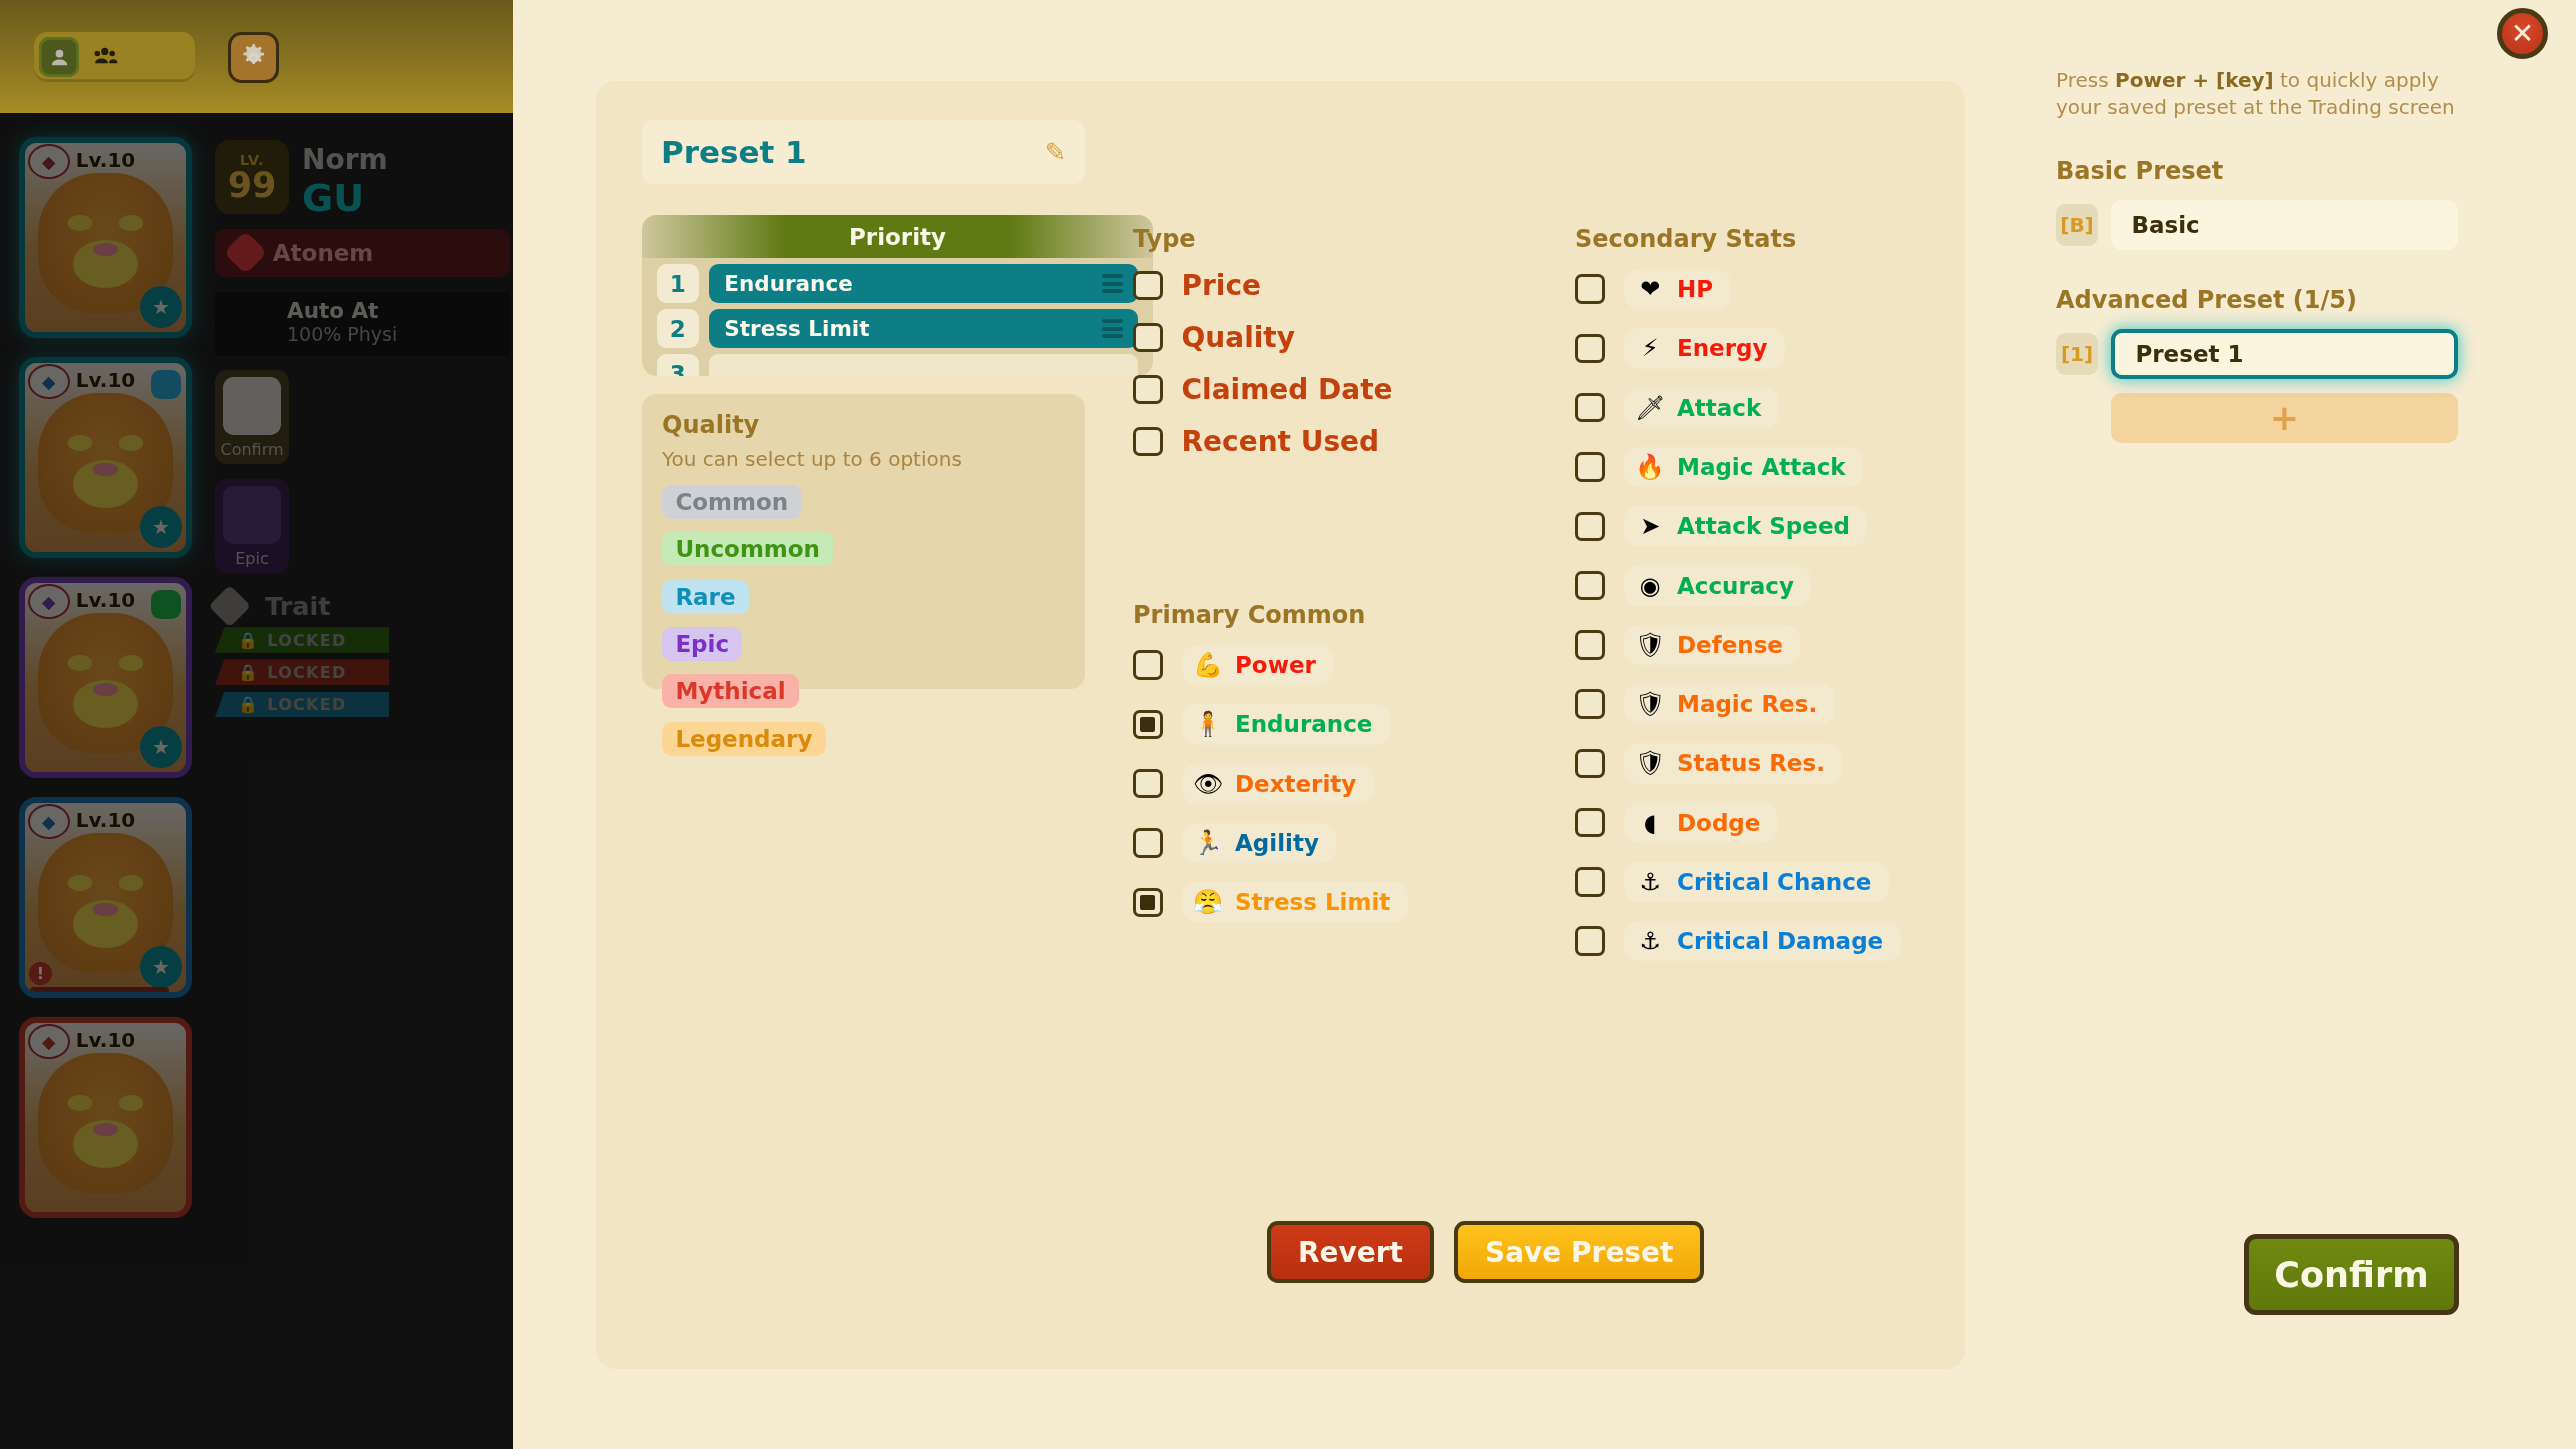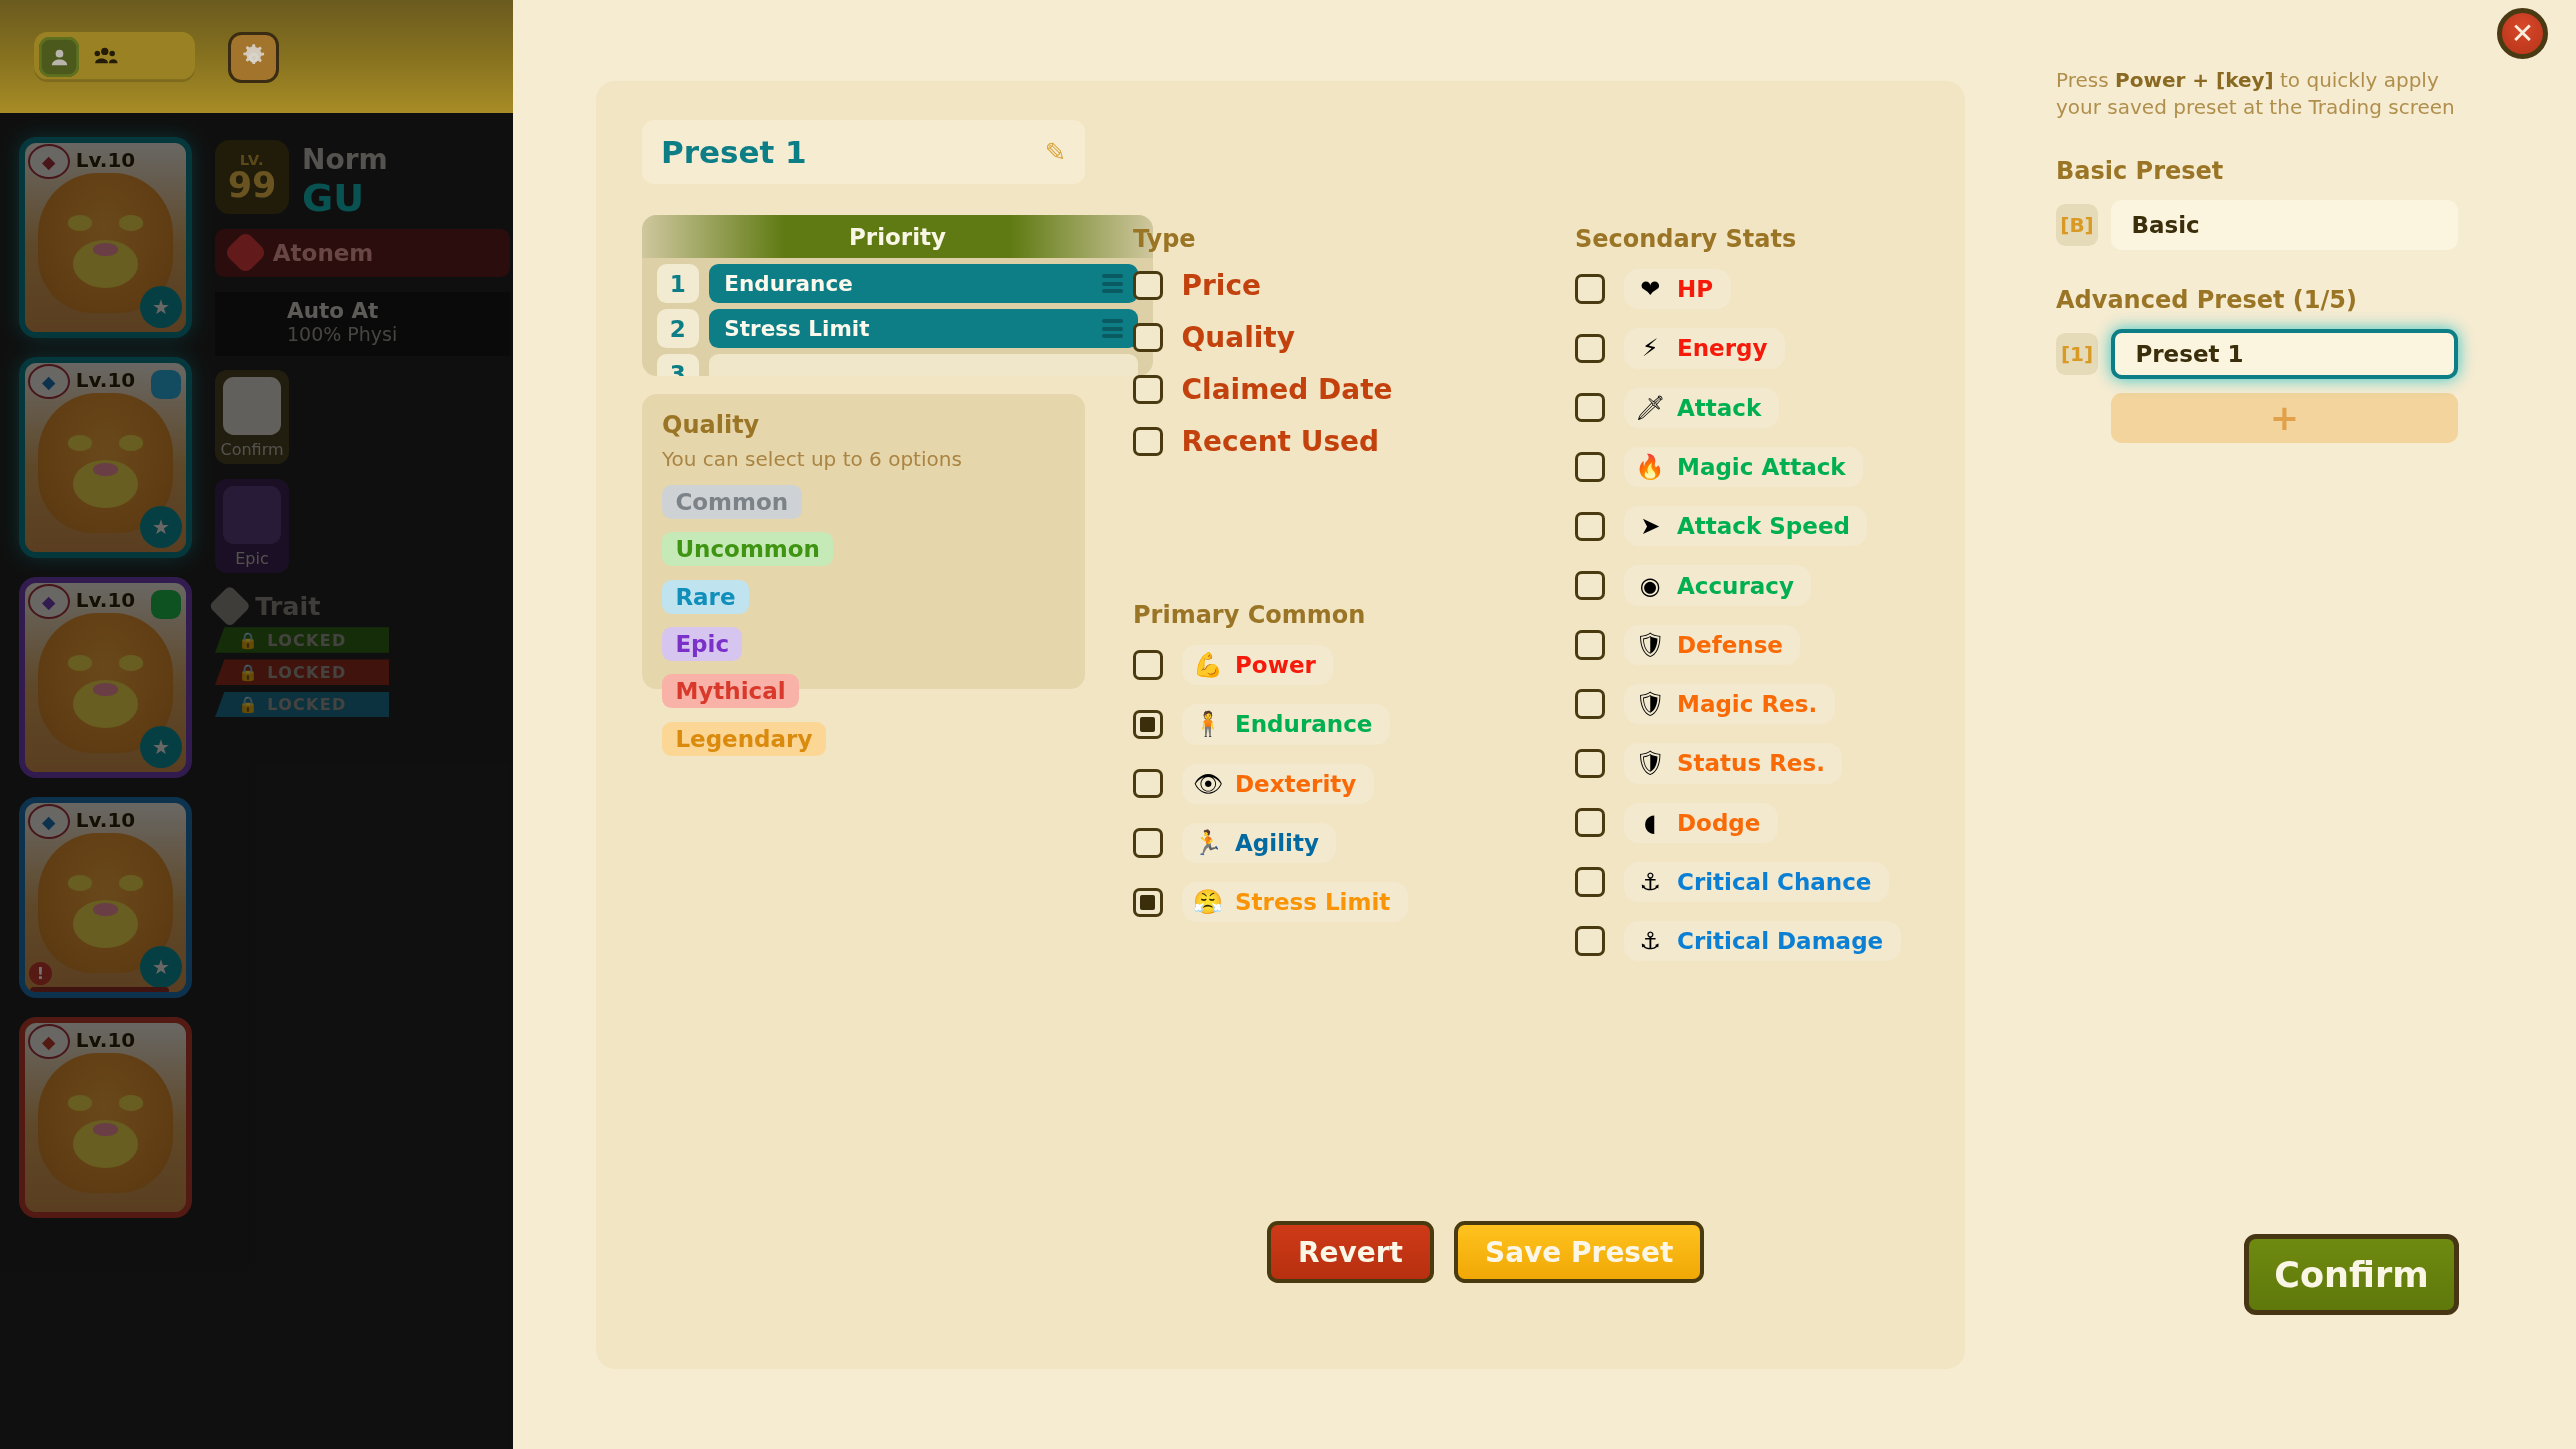--- a/index.html
+++ b/index.html
@@ -86,21 +86,21 @@
   .chip-dark .a{font-size:21.5px;font-weight:bold;color:#cfcbc3;}
   .chip-dark .b{font-size:19px;color:#9d9a93;}
   .sq{margin-top:14.8px;width:74px;height:94px;border-radius:12px;background:#4a4422;
       display:flex;flex-direction:column;align-items:center;padding-top:6.7px;}
   .sq.epic{background:#3c2352;}
   .sq .thumb{width:58px;height:58px;border-radius:10.7px;background:#d8d4cc;}
   .sq.epic .thumb{background:#5a3c7a;}
   .sq .cap{margin-top:5.4px;font-size:16px;color:#b9b5ad;}
   .trait-row{margin-top:17.4px;display:flex;align-items:center;gap:10.7px;}
   .trait-dia{width:29.5px;height:29.5px;background:#8c8880;transform:rotate(45deg);border-radius:5.4px;}
-  .trait-lbl{font-size:25.5px;font-weight:bold;color:#8c8880;}
+  .trait-lbl{font-size:25.5px;font-weight:bold;color:#8c8880;margin-left:10px;}
   .locked{margin-top:6.7px;height:25.5px;width:174px;color:#9a968e;font-size:16px;font-weight:bold;
     display:flex;align-items:center;gap:8px;padding-left:23px;letter-spacing:1.3px;
     clip-path: polygon(9.4px 0,100% 0,100% 100%,0 100%);}
   .locked.g{background:#2f6615;} .locked.r{background:#8e2c1d;} .locked.b{background:#1b6f8c;}
   #dim-overlay{position:absolute;left:0;top:113px;width:517px;bottom:0;background:rgba(0,0,0,.55);}
 
   
   #modal {
     position:absolute; left:513px; top:0; right:0; bottom:0;
     background:#f6ecd2;

